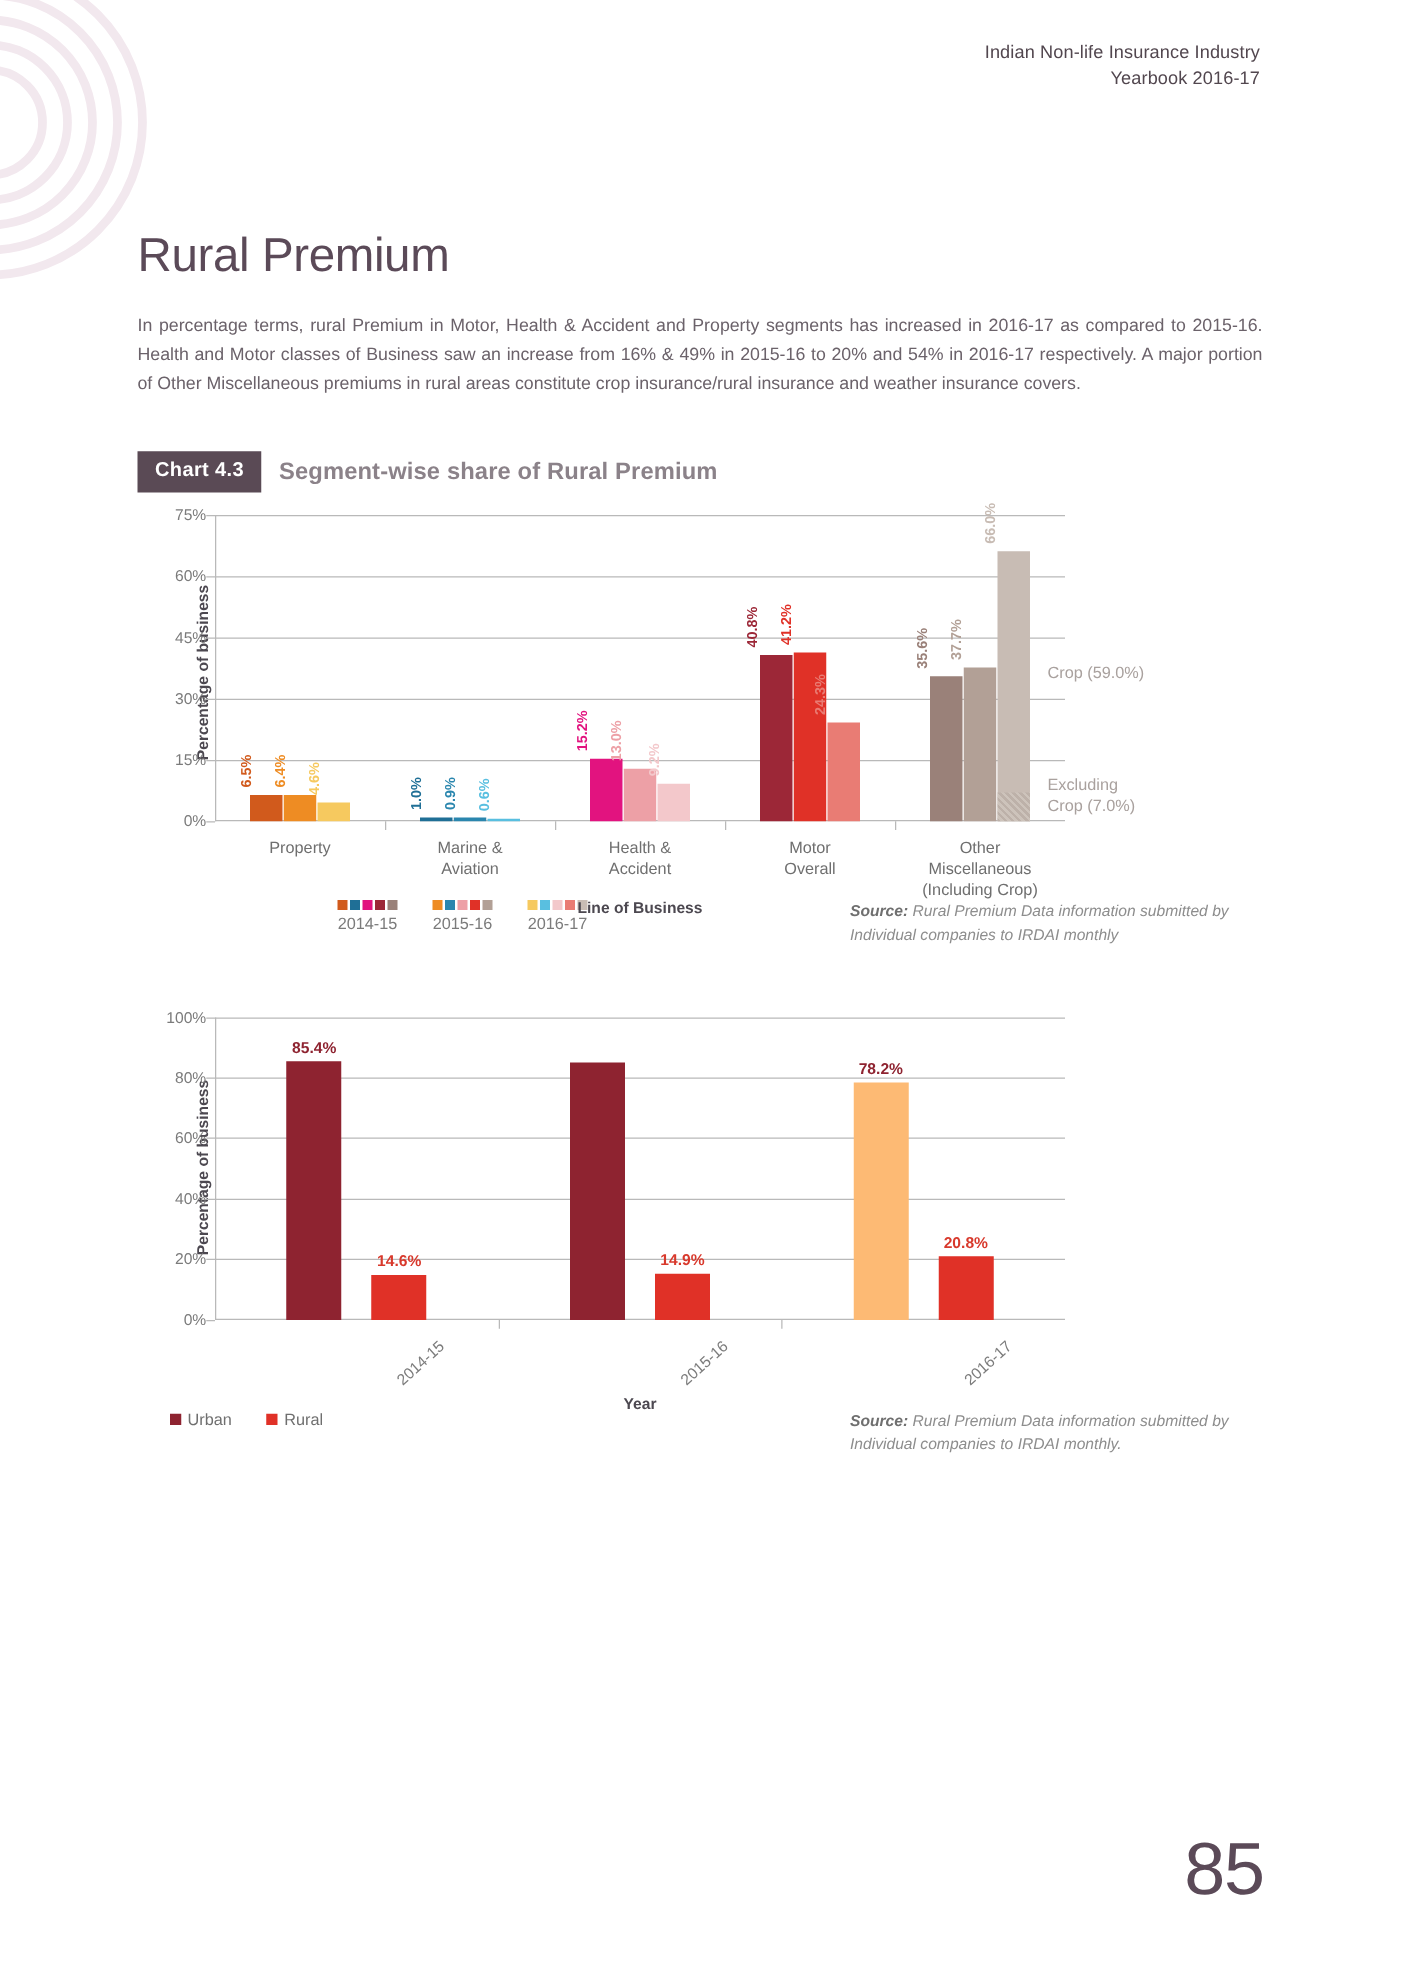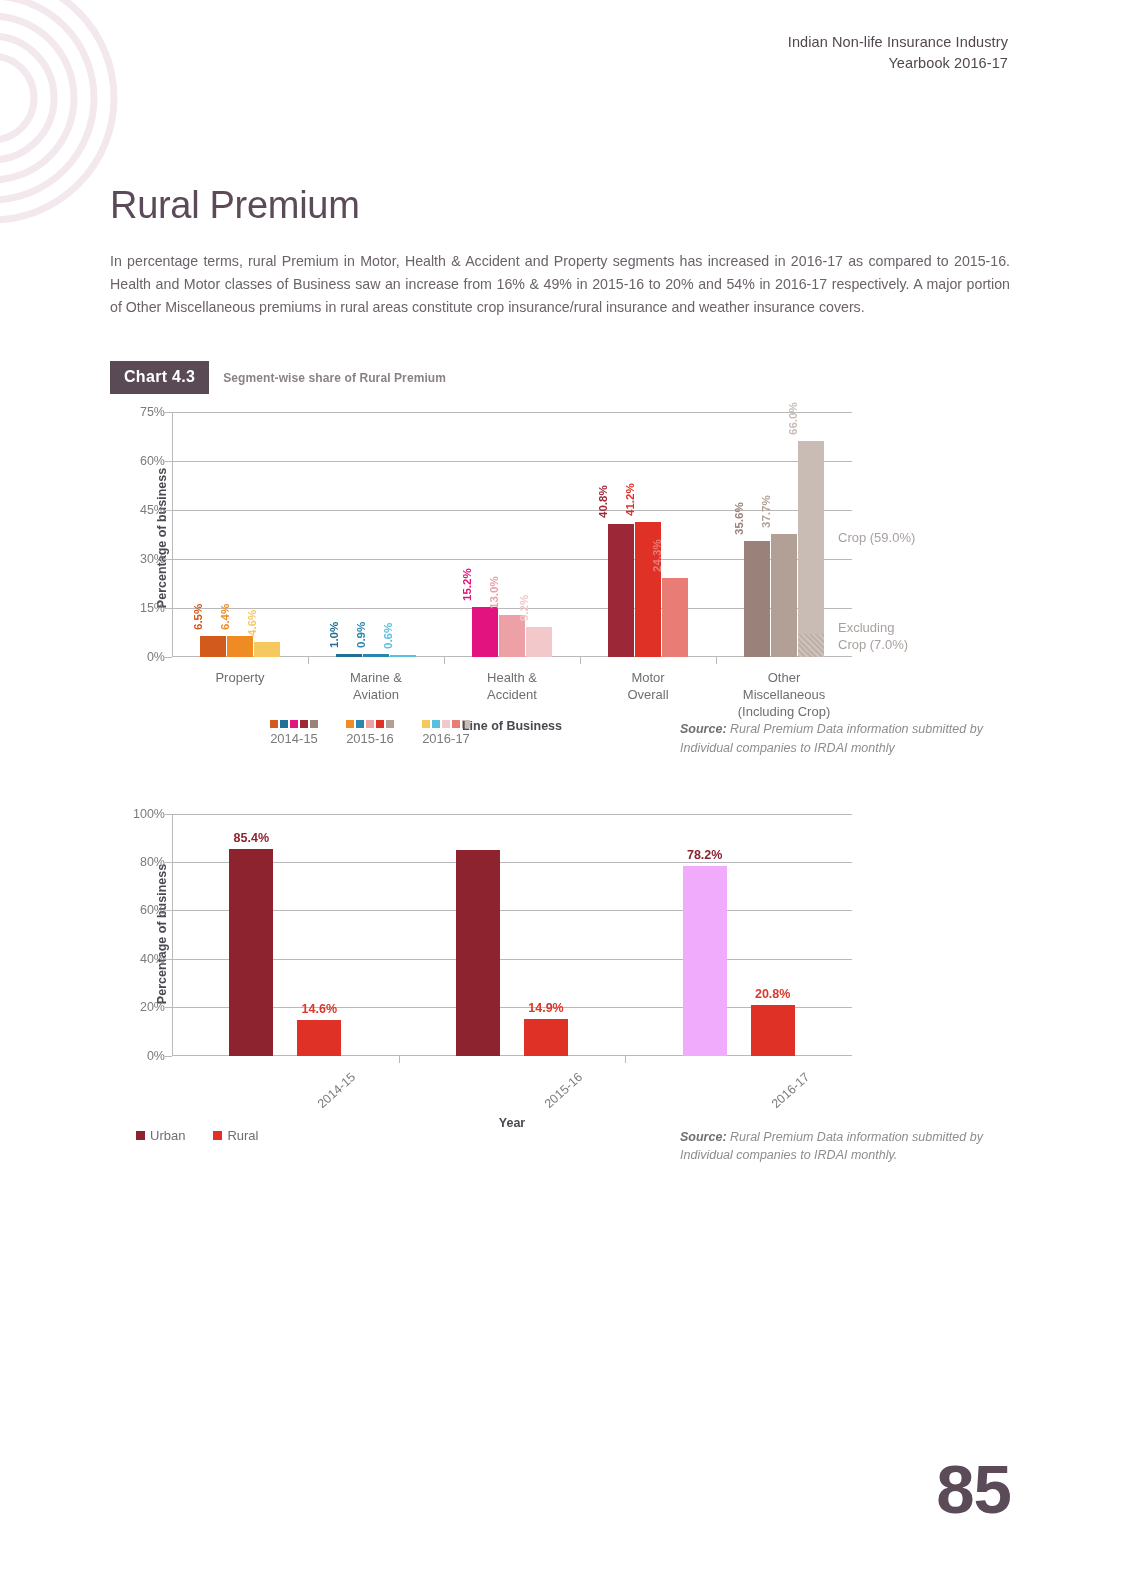--- a/index.html
+++ b/index.html
@@ -37,21 +37,21 @@
     margin:0 0 14px 0; text-align:justify;
   }
 
   
   .chart-block { margin-top:42px; }
   .chart-head { display:flex; align-items:center; justify-content:flex-start; gap:14px; margin-bottom:18px; }
   .chart-tag {
     background:#5a4a55; color:#fff; font-weight:bold; font-size:16px;
     padding:7px 14px 8px 14px; letter-spacing:.3px;
   }
-  .chart-title { font-size:12px; font-weight:bold; color:#8b8289; letter-spacing:.1px; }
+  .chart-title { font-size:19px; font-weight:bold; color:#8b8289; letter-spacing:.1px; }
 
   
   .plot-wrap { position:relative; }
   .ylabel {
     position:absolute; left:0; top:50%;
     transform:translateY(-50%) rotate(-90deg); transform-origin:center;
     font-size:12.5px; font-weight:bold; color:#4c4850; white-space:nowrap;
   }
   .plot {
     position:relative; margin-left:62px; margin-right:0;
@@ -106,21 +106,21 @@
   .legend-item .sw2 { width:9px; height:9px; }
 
   .source {
     font-size:12.5px; font-style:italic; color:#8d8d8d; line-height:1.5;
     margin-left:auto; width:330px;
   }
   .source b { font-style:italic; color:#6f6f6f; }
 
   .pageno {
     position:absolute; right:110px; bottom:48px;
-    font-size:69px; color:#5b4a58; font-weight:700; letter-spacing:-1px;
+    font-size:59px; color:#5b4a58; font-weight:400; letter-spacing:-1px;
   }
 </style>
 </head>
 <body>
 
 <div class="deco">
   <svg width="140" height="260" viewBox="0 0 140 260" aria-hidden="true">
     <g fill="none" stroke="#f2e8ee" stroke-width="7">
       <circle cx="-8" cy="98" r="42"></circle>
       <circle cx="-8" cy="98" r="62"></circle>
@@ -317,21 +317,21 @@
             <div class="bar" style="left: 57.3333px; width: 44px; height: 205.942px; background: rgb(142, 35, 48);">
               <div class="bar-lbl-h" style="color: #ffffff;">85.1%</div>
             </div>
             <div class="bar" style="left: 125.333px; width: 44px; height: 36.058px; background: rgb(224, 49, 39);">
               <div class="bar-lbl-h" style="color: rgb(216, 57, 44);">14.9%</div>
             </div>
             <div class="xcat-rot" style="left: 131.333px;">2015-16</div>
           </div>
           <div class="group" style="left: 453.333px; width: 226.667px;">
             <div class="group-sep" style="left: 0px;"></div>
-            <div class="bar" style="left: 57.3333px; width: 44px; height: 189.244px; background: #f0abfc;">
+            <div class="bar" style="left: 57.3333px; width: 44px; height: 189.244px; background: #fdba74;">
               <div class="bar-lbl-h" style="color: rgb(142, 35, 48);">78.2%</div>
             </div>
             <div class="bar" style="left: 125.333px; width: 44px; height: 50.336px; background: rgb(224, 49, 39);">
               <div class="bar-lbl-h" style="color: rgb(216, 57, 44);">20.8%</div>
             </div>
             <div class="xcat-rot" style="left: 131.333px;">2016-17</div>
           </div>
         </div>
       <div class="xlabel" style="margin-left:62px; width:680px; margin-top:60px;">Year</div>
     </div>

